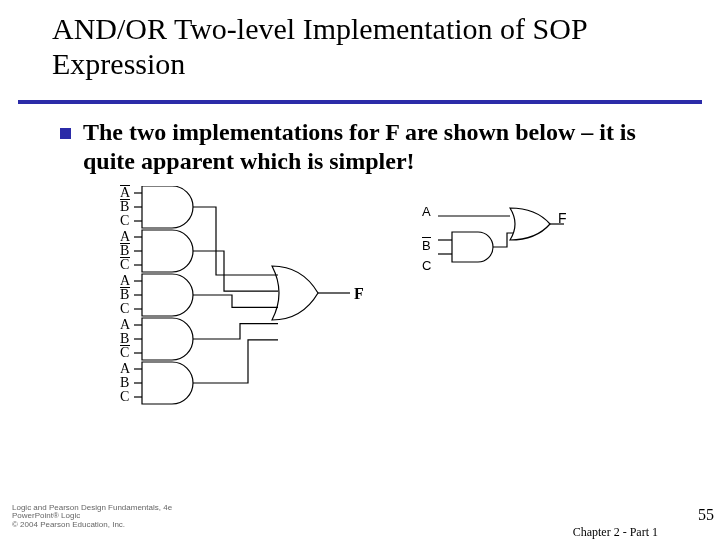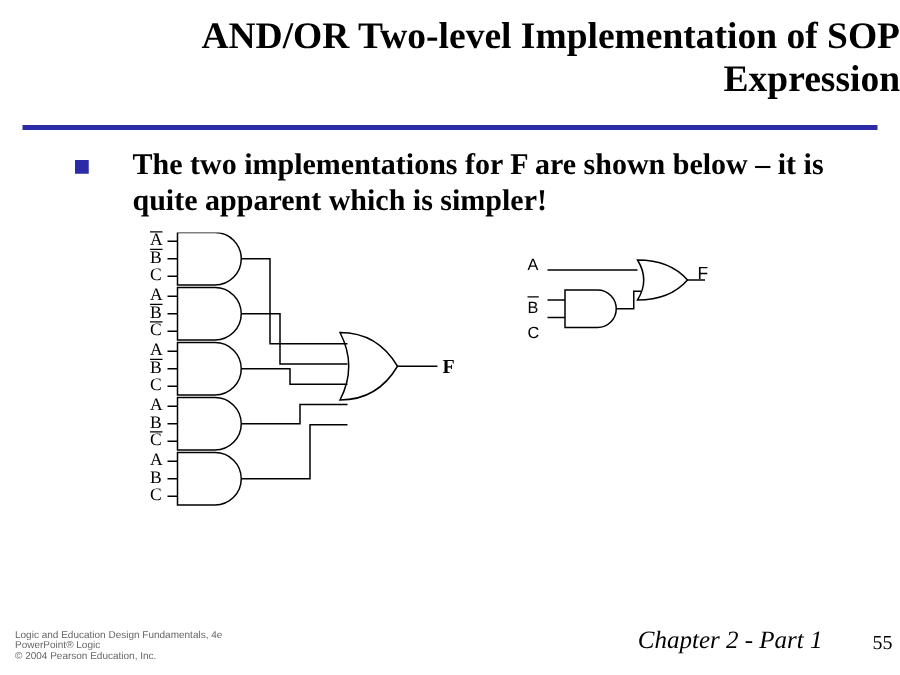--- a/index.html
+++ b/index.html
@@ -7,25 +7,24 @@
     width: 720px;
     height: 540px;
     background: #fff;
     font-family: "Times New Roman", Times, serif;
     position: relative;
     overflow: hidden;
   }
   .slide { width: 100%; height: 100%; position: relative; }
   .title {
     font-size: 30px;
-    font-weight: bold;
+    font-weight: normal;
     color: #000;
-    padding: 12px 0 6px 28px;
+    padding: 12px 0 6px 52px;
     line-height: 1.15;
-    text-align: right;
   }
   .title-rule {
     position: absolute;
     left: 18px; right: 18px; top: 100px;
     height: 4px;
     background: #2b2ba8;
   }
   .body {
     position: absolute;
     left: 60px; right: 30px; top: 118px;
@@ -35,21 +34,20 @@
     width: 11px; height: 11px;
     background: #2b2ba8;
     margin: 10px 12px 0 0;
     flex-shrink: 0;
   }
   .bullet-text {
     font-size: 24px;
     font-weight: bold;
     line-height: 1.2;
     color: #000;
-    margin-left: 23px;
   }
   .diagram-area {
     position: absolute;
     left: 120px; top: 186px;
     width: 560px; height: 290px;
   }
   .left-labels {
     position: absolute; left: 0; top: 0;
     font-size: 14px; line-height: 14px;
     font-family: "Times New Roman", Times, serif;
@@ -85,23 +83,22 @@
   svg .wire { fill: none; stroke: #000; stroke-width: 1.2; }
   .copyright {
     position: absolute;
     left: 12px; bottom: 10px;
     font-size: 8px; line-height: 1.1;
     color: #666;
     font-family: Arial, sans-serif;
   }
   .footer-chapter {
     position: absolute;
-    right: 62px; bottom: 16px;
-    font-size: 20px;
-    font-style: italic;
+    right: 62px; bottom: 0;
+    font-size: 12px;
   }
   .footer-pagenum {
     position: absolute;
     right: 6px; bottom: 16px;
     font-size: 16px;
   }
 </style>
 </head>
 <body>
 
@@ -207,19 +204,19 @@
 
       <use href="#or2" x="390" y="22"></use>
 
       <path class="wire" d="M318,30 h72"></path>
 
       <path class="wire" d="M430,38 h14"></path>
     </svg>
   </div>
 
   <div class="copyright">
-    <div>Logic and Education Design Fundamentals, 4e</div>
+    <div>Logic and Pearson Design Fundamentals, 4e</div>
     <div>PowerPoint® Logic</div>
     <div>© 2004 Pearson Education, Inc.</div>
   </div>
   <div class="footer-chapter">Chapter 2 - Part 1</div>
   <div class="footer-pagenum">55</div>
 </div>
 
 </body></html>

